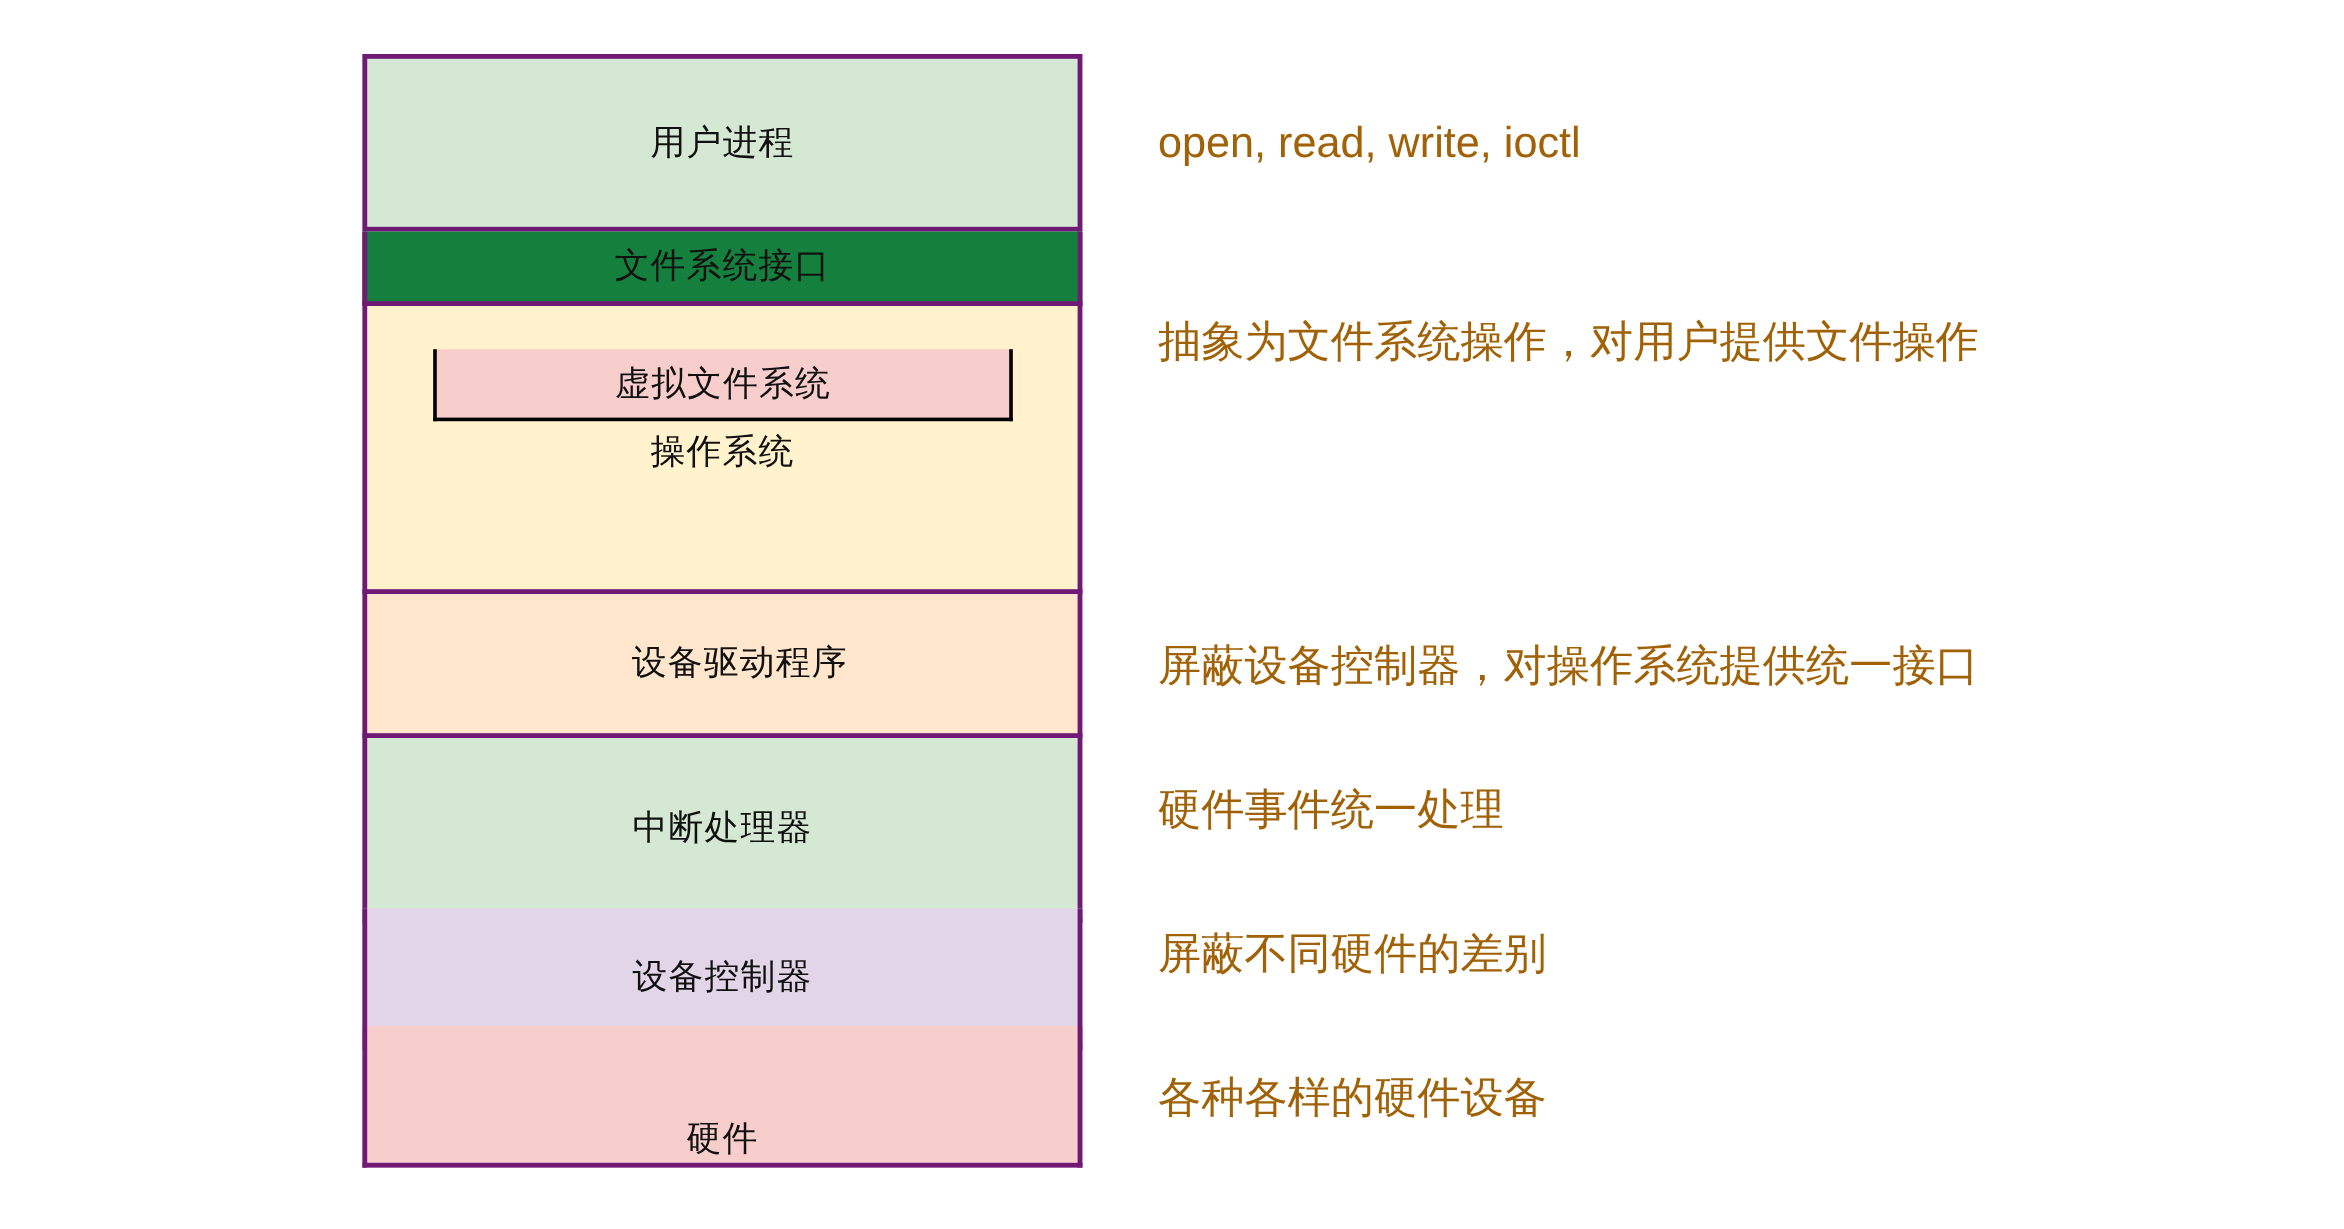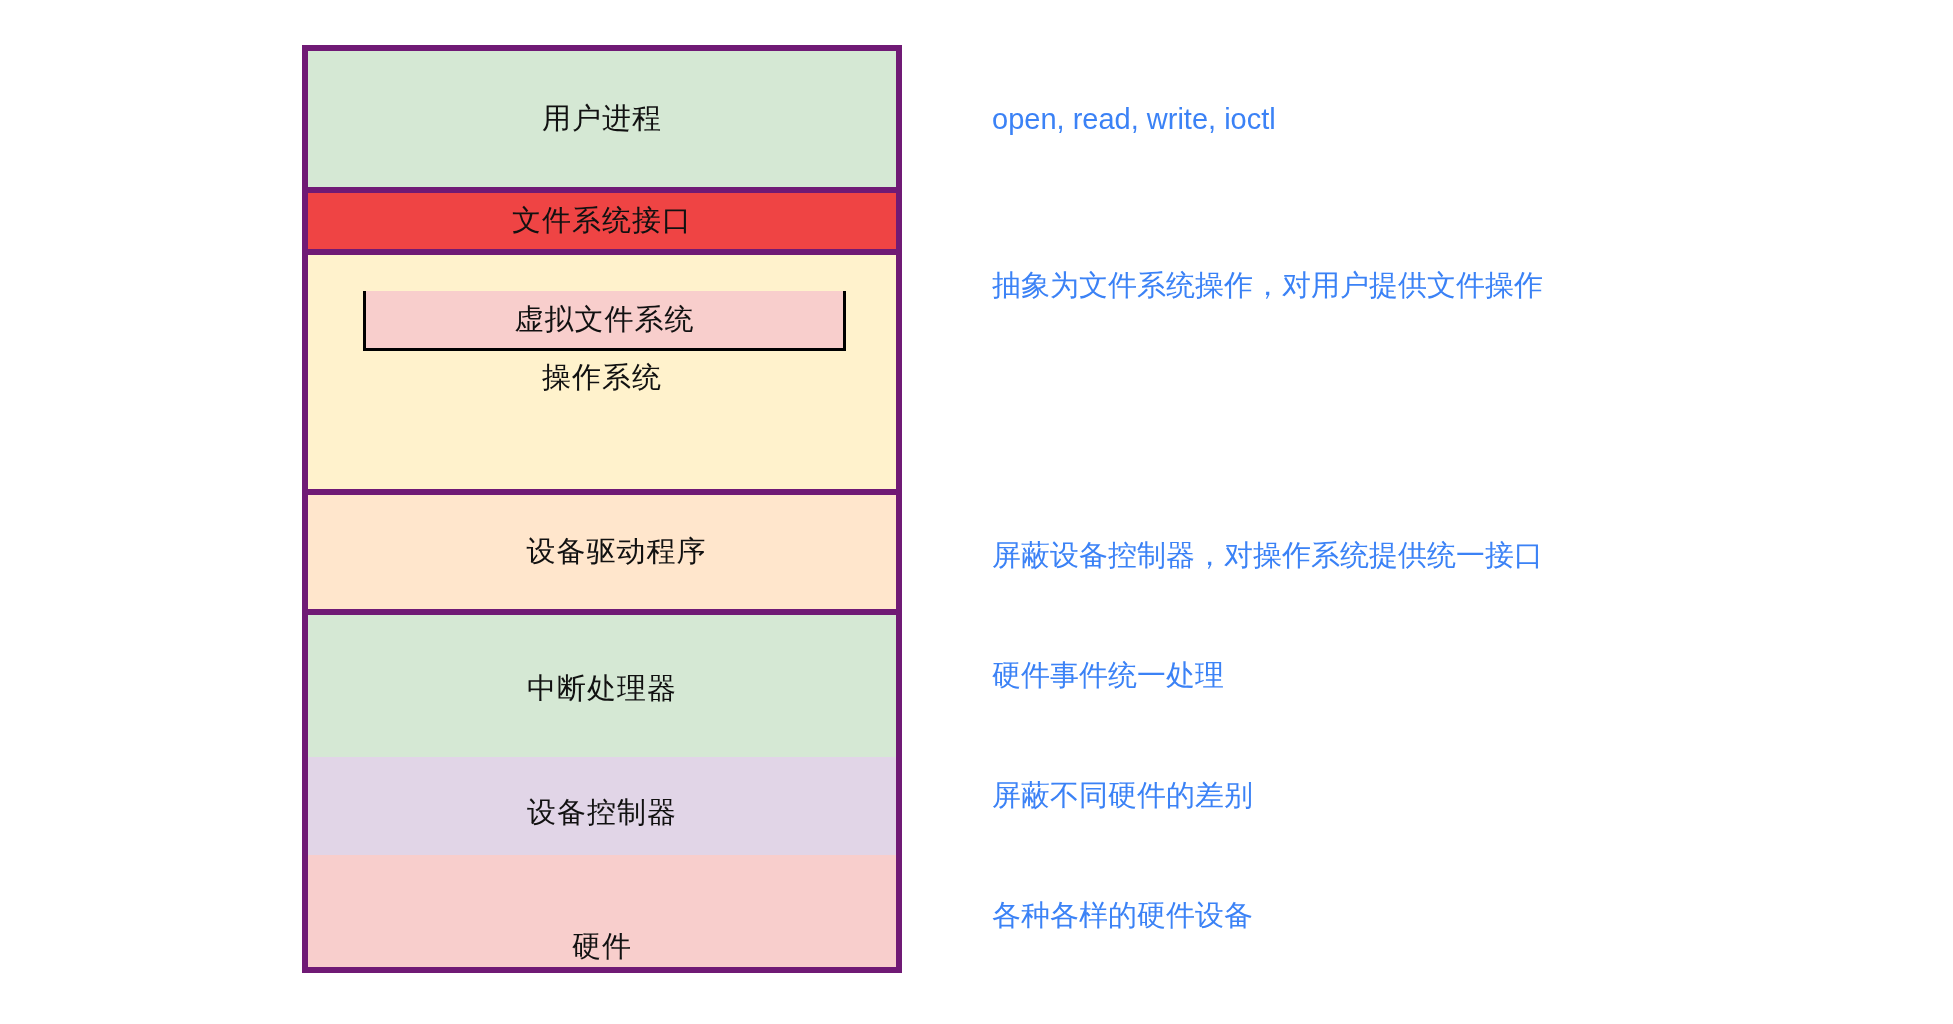--- a/index.html
+++ b/index.html
@@ -20,21 +20,21 @@
     left: 302px;
     top: 45px;
     width: 600px;
     height: 932px;
   }
   .row {
     position: absolute;
     left: 0;
     width: 600px;
     box-sizing: border-box;
-    border: 6px solid #701a75;
+    border: 4px solid #701a75;
     display: flex;
     align-items: center;
     justify-content: center;
   }
   .row + .row, .row.not-first { border-top: none; }
   .row-user       { top: 0;     height: 148px; }
   .row-fsi        { top: 148px; height: 62px;  }
   .row-os         { top: 210px; height: 240px; display: block; position: absolute; }
   .row-driver     { top: 450px; height: 120px; padding-left: 29px; }
   .row-interrupt  { top: 570px; height: 154px; }
@@ -67,44 +67,43 @@
     height: 40px;
     line-height: 40px;
     text-align: center;
   }
   .annotations { position: absolute; left: 0; top: 0; }
   .ann {
     position: absolute;
     left: 965px;
     height: 40px;
     line-height: 40px;
-    font-size: 29px;
-    color: #3b82f6;
+    font-size: 36px;
+    color: #a16207;
     white-space: nowrap;
-    margin-left: 27px;
   }
   .ann-user       { top: 99px;  }
   .ann-vfs        { top: 265px; }
   .ann-driver     { top: 535px; }
   .ann-interrupt  { top: 655px; }
   .ann-controller { top: 775px; }
   .ann-hardware   { top: 895px; }
 </style>
 </head>
 <body>
 
 <div class="canvas">
 
   <div class="stack">
 
     <div class="row row-user" style="background: rgb(213, 232, 212);">
       <span class="layer-label">用户进程</span>
     </div>
 
-    <div class="row row-fsi not-first" style="background: #ef4444;">
+    <div class="row row-fsi not-first" style="background: #15803d;">
       <span class="layer-label">文件系统接口</span>
     </div>
 
     <div class="row row-os not-first" style="background: rgb(255, 242, 204);">
       <div class="vfs-box" style="background: rgb(248, 206, 204); margin-top: 36px;">
         <span class="layer-label">虚拟文件系统</span>
       </div>
       <span class="layer-label os-label">操作系统</span>
     </div>
 

